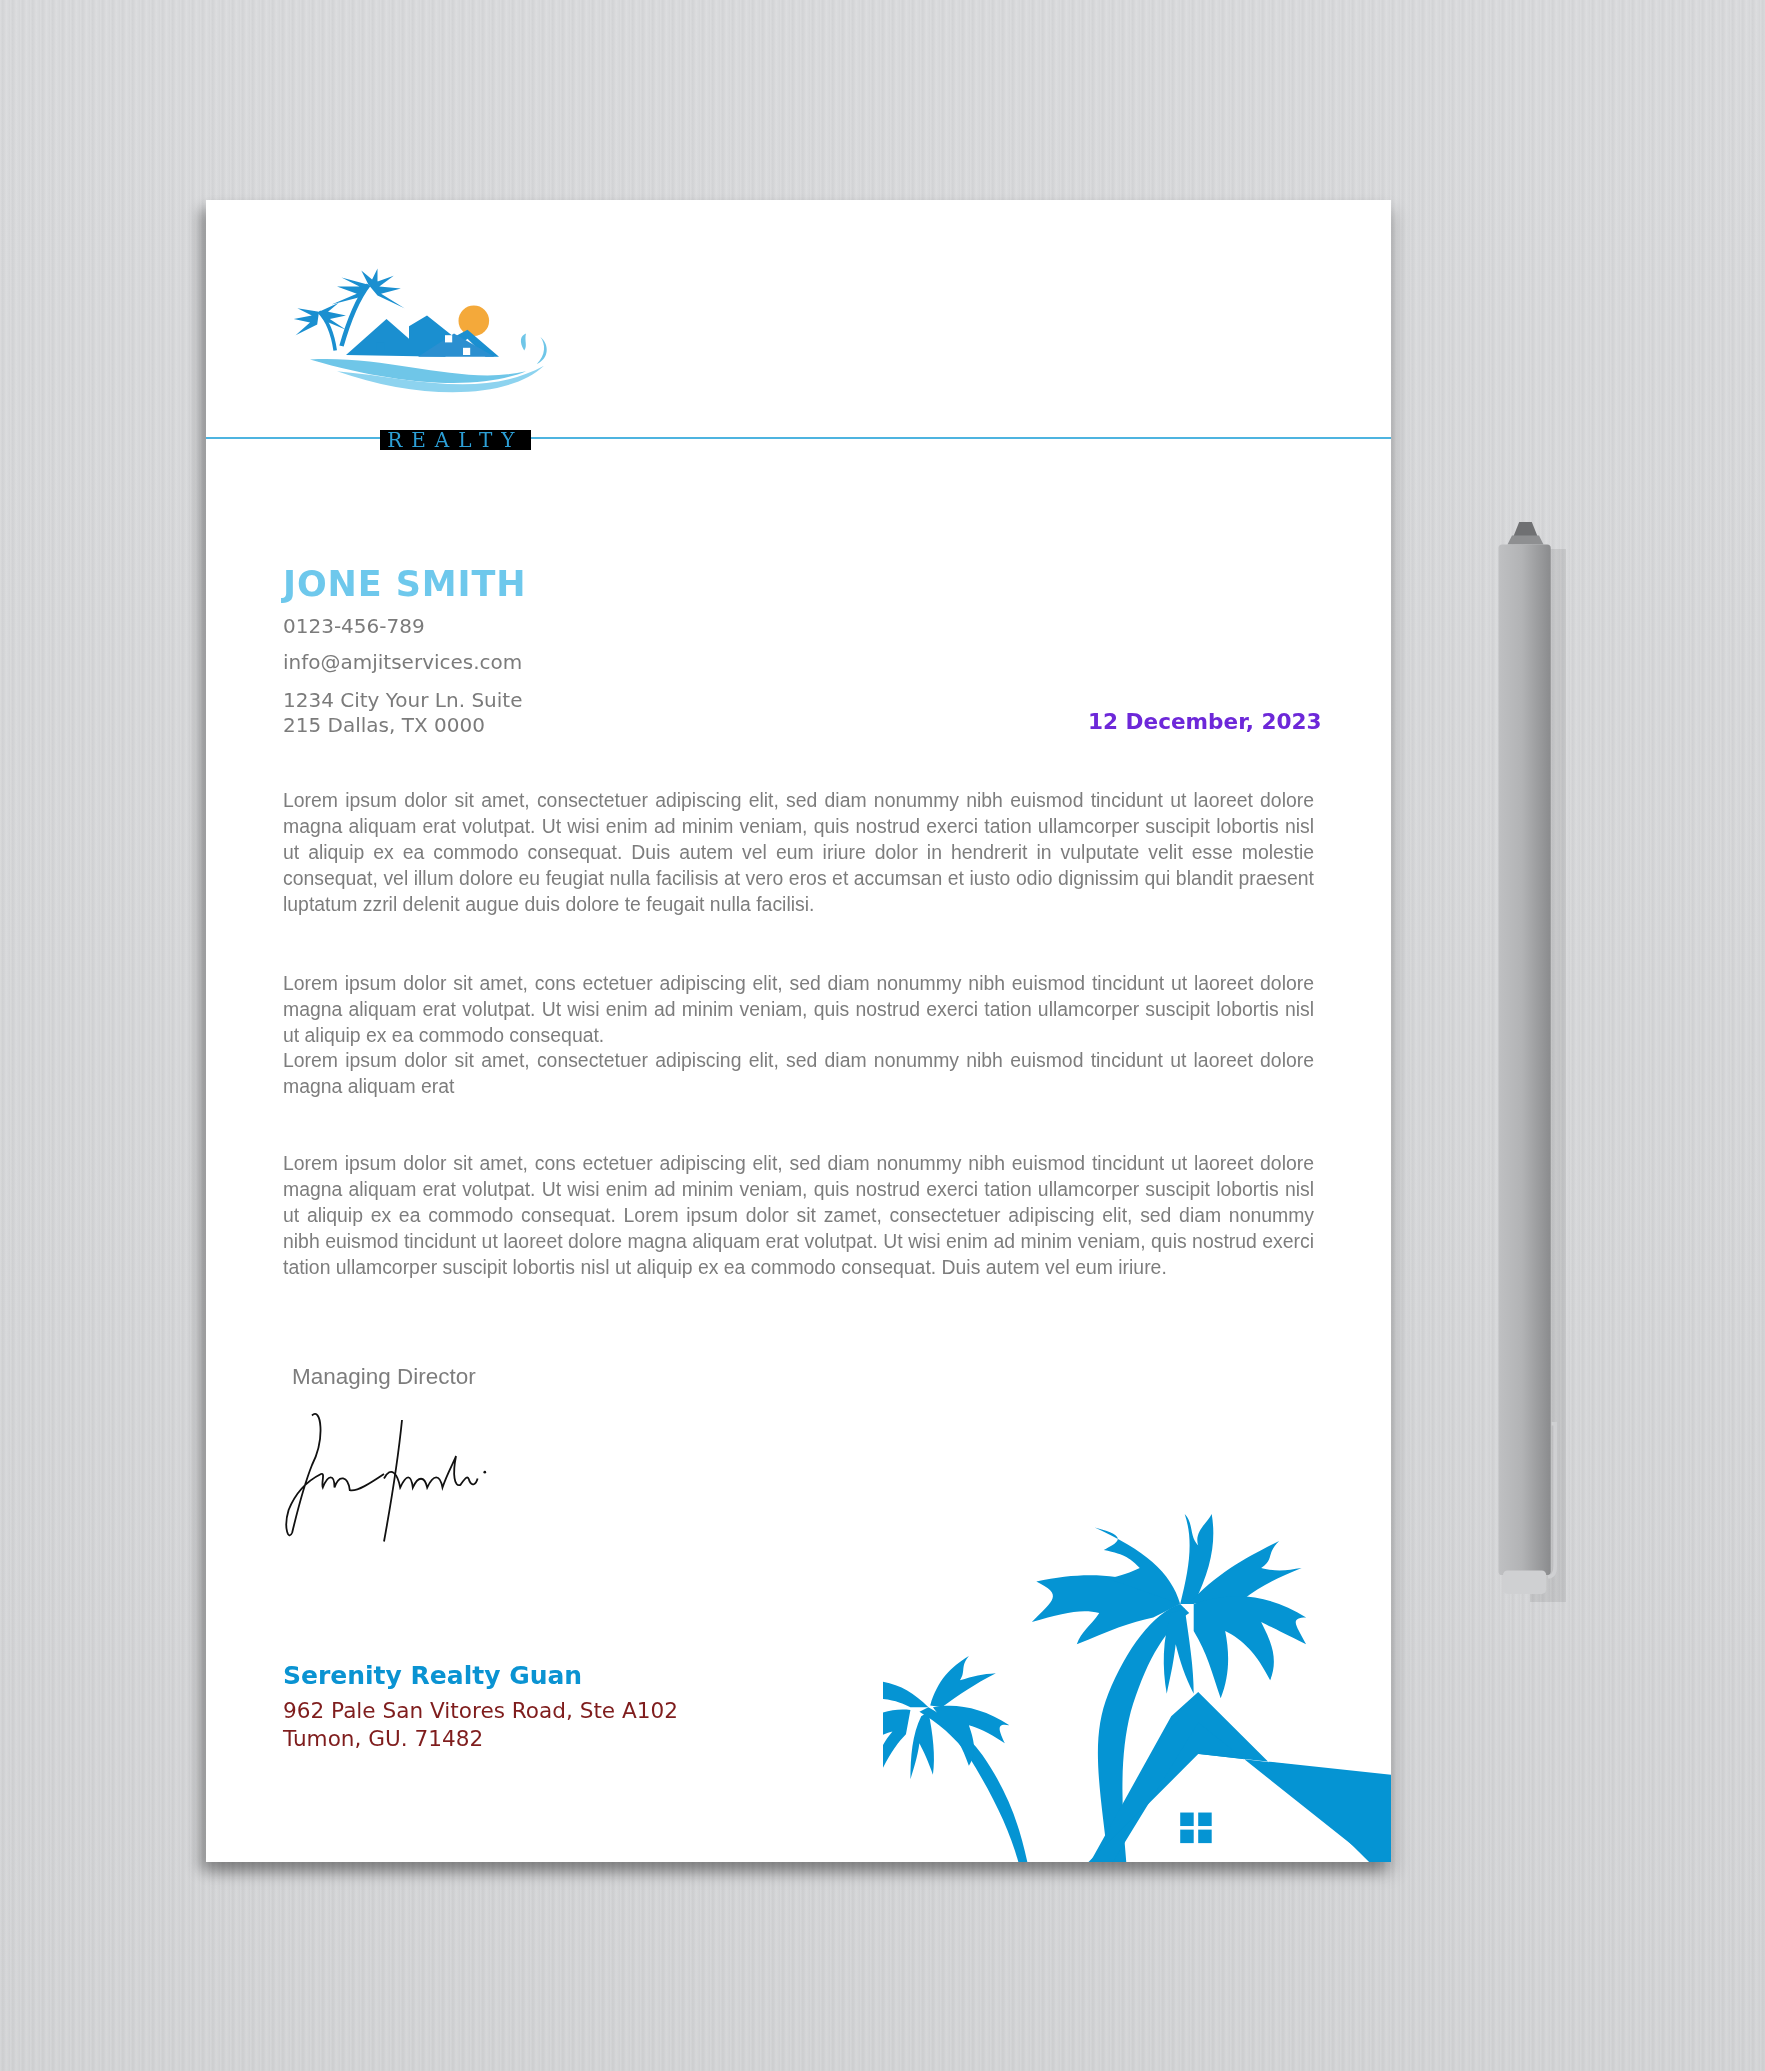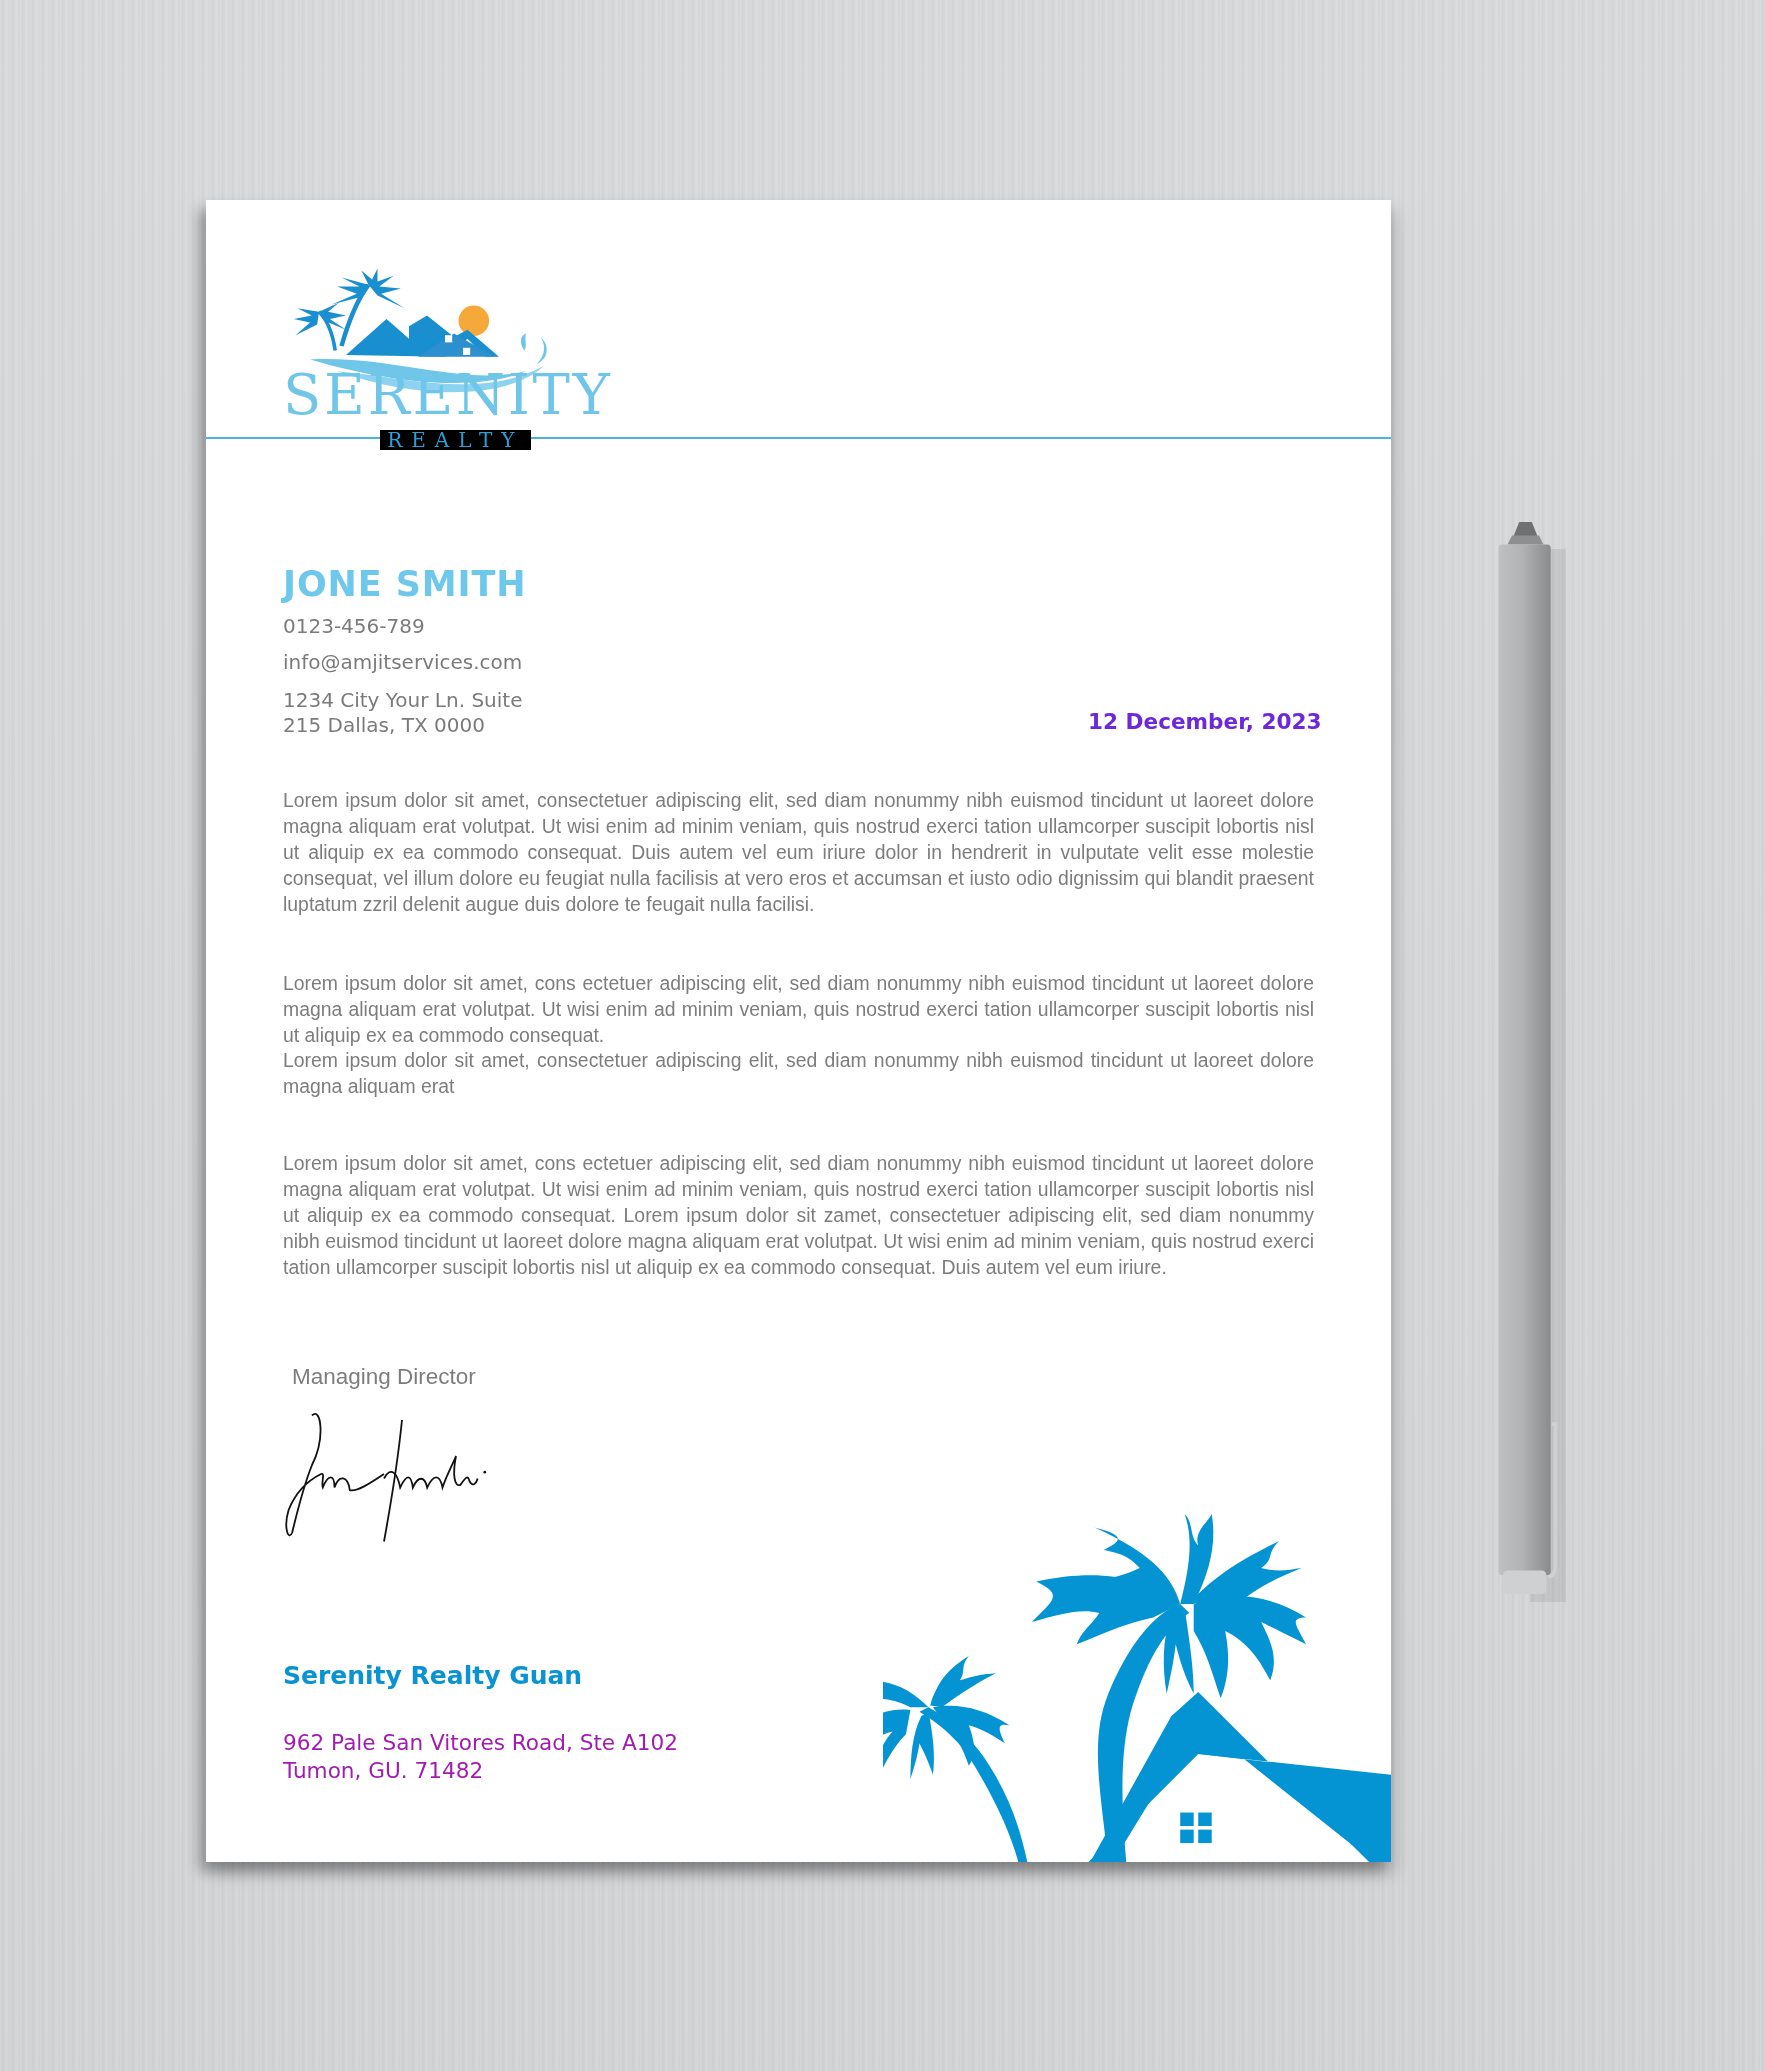--- a/index.html
+++ b/index.html
@@ -49,23 +49,22 @@
     .role {
       position:absolute; left:86px; top:1164px; font-size:22.5px; color:#7d7d7d;
       font-family:"Liberation Sans", sans-serif;
     }
     .signature { position:absolute; left:79px; top:1211px; width:216px; height:135px; }
     .company {
       position:absolute; left:77px; top:1461px; font-size:25px; font-weight:bold;
       color:#0a93d2; font-family:"DejaVu Sans", sans-serif;
     }
     .company-addr {
-      position:absolute; left:77px; font-size:21.6px; color:#a21caf;
+      position:absolute; left:77px; font-size:21.6px; color:#7f1d1d;
       font-family:"DejaVu Sans", sans-serif;
-      margin-top:32px;
     }
     .corner-art { position:absolute; left:677px; top:1287px; width:509px; height:375px; }
     .pen { position:absolute; left:1476px; top:522px; width:99px; height:1080px; }
   </style>
 </head>
 <body>
 
 <div class="paper">
 
   <svg class="logo" viewBox="0 0 360 200">
@@ -77,21 +76,20 @@
     <path d="M70 100 L115 60 L140 82 L140 68 L160 56 L190 80 L205 72 L240 102 L225 102 L205 82 L180 102 Z" fill="#1a8fd0"></path>
     <path d="M150 102 L190 76 L235 102 Z" fill="#2b8fd0"></path>
     <rect x="104" y="86" width="9" height="9" fill="#1a8fd0"></rect>
     <rect x="180" y="78" width="8" height="8" fill="#fff"></rect>
     <rect x="200" y="92" width="8" height="8" fill="#fff"></rect>
     <path d="M30 105 C 120 100, 200 135, 270 118 C 230 135, 150 140, 30 105 Z" fill="#6fc6e8"></path>
     <path d="M60 118 C 140 125, 220 150, 290 112 C 250 150, 150 150, 60 118 Z" fill="#8dd3ef"></path>
     <path d="M268 95 C 262 85, 264 78, 270 76 C 268 84, 272 90, 268 95 Z" fill="#6fc6e8"></path>
     <path d="M282 110 C 292 100, 292 88, 286 80 C 296 88, 296 104, 282 110 Z" fill="#6fc6e8"></path>
   </svg>
-  <div class="logo-word">SERENITY</div>
   <div class="header-rule"></div>
   <div class="logo-sub">REALTY</div>
 
   <div class="name">JONE SMITH</div>
   <div class="contact" style="top:414px;">0123-456-789</div>
   <div class="contact" style="top:450px;">info@amjitservices.com</div>
   <div class="contact" style="top:488px;">1234 City Your Ln. Suite</div>
   <div class="contact" style="top:513px;">215 Dallas, TX 0000</div>
 
   <div class="date">12 December, 2023</div>

